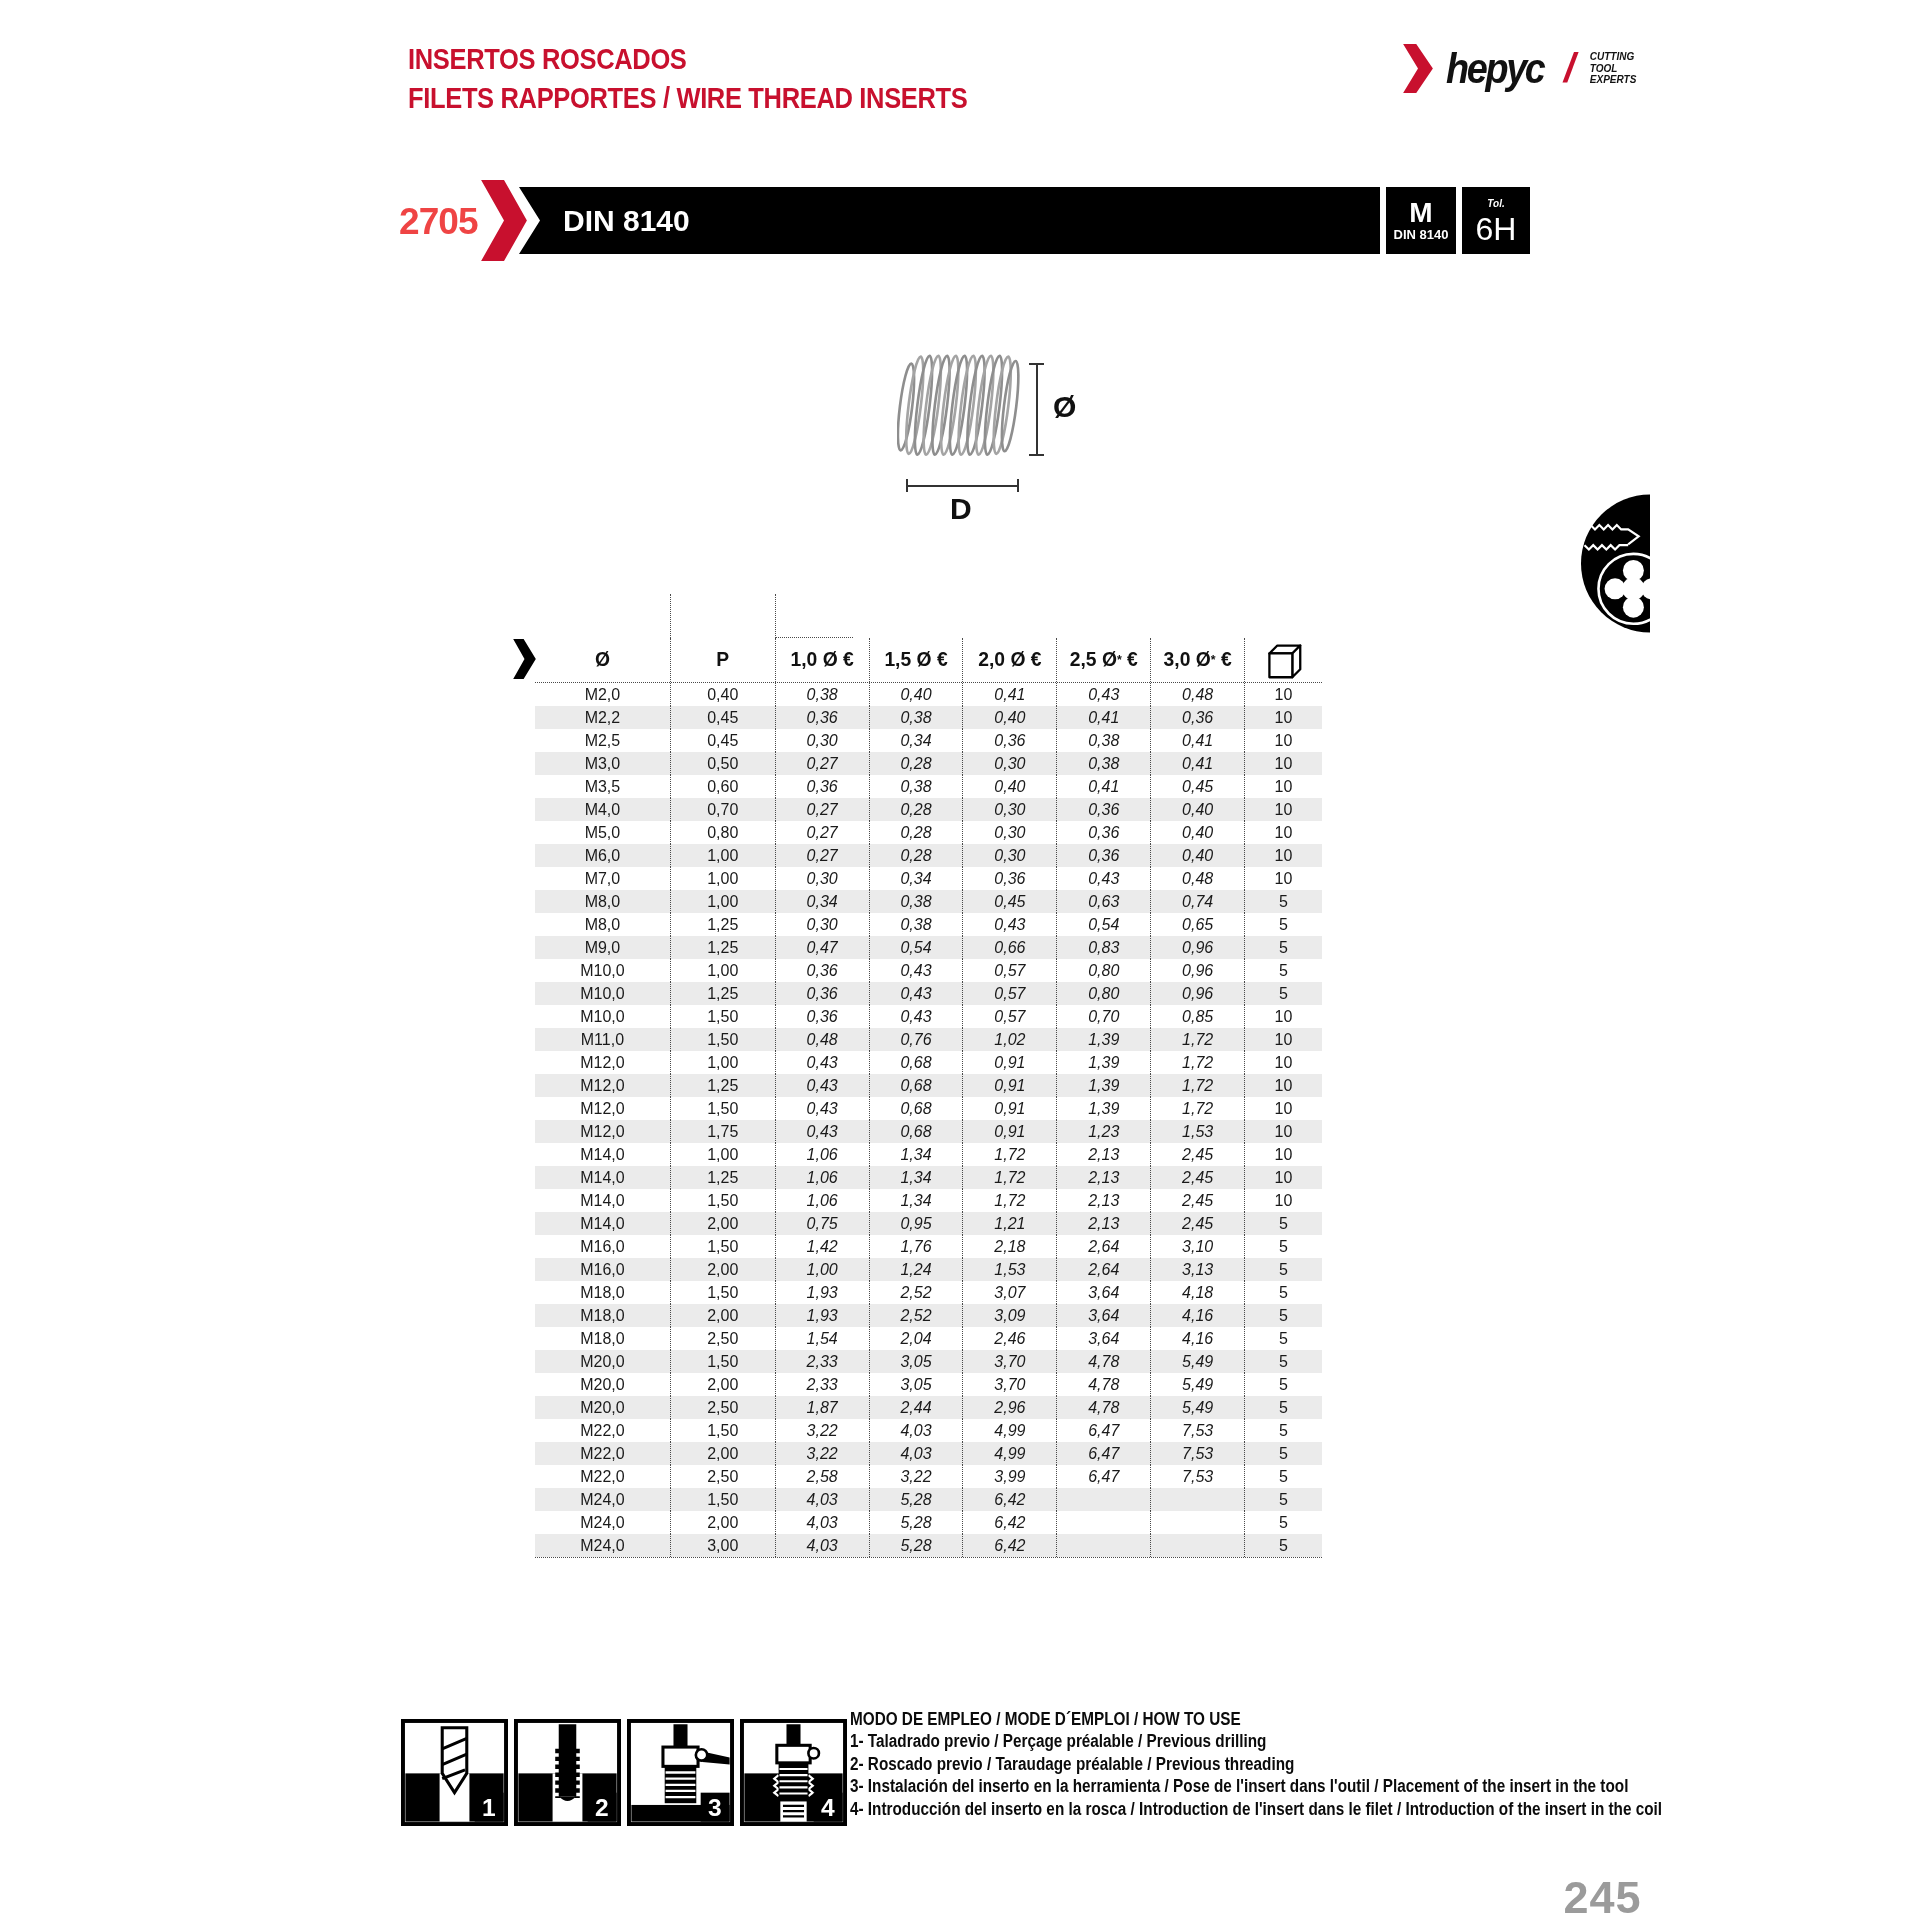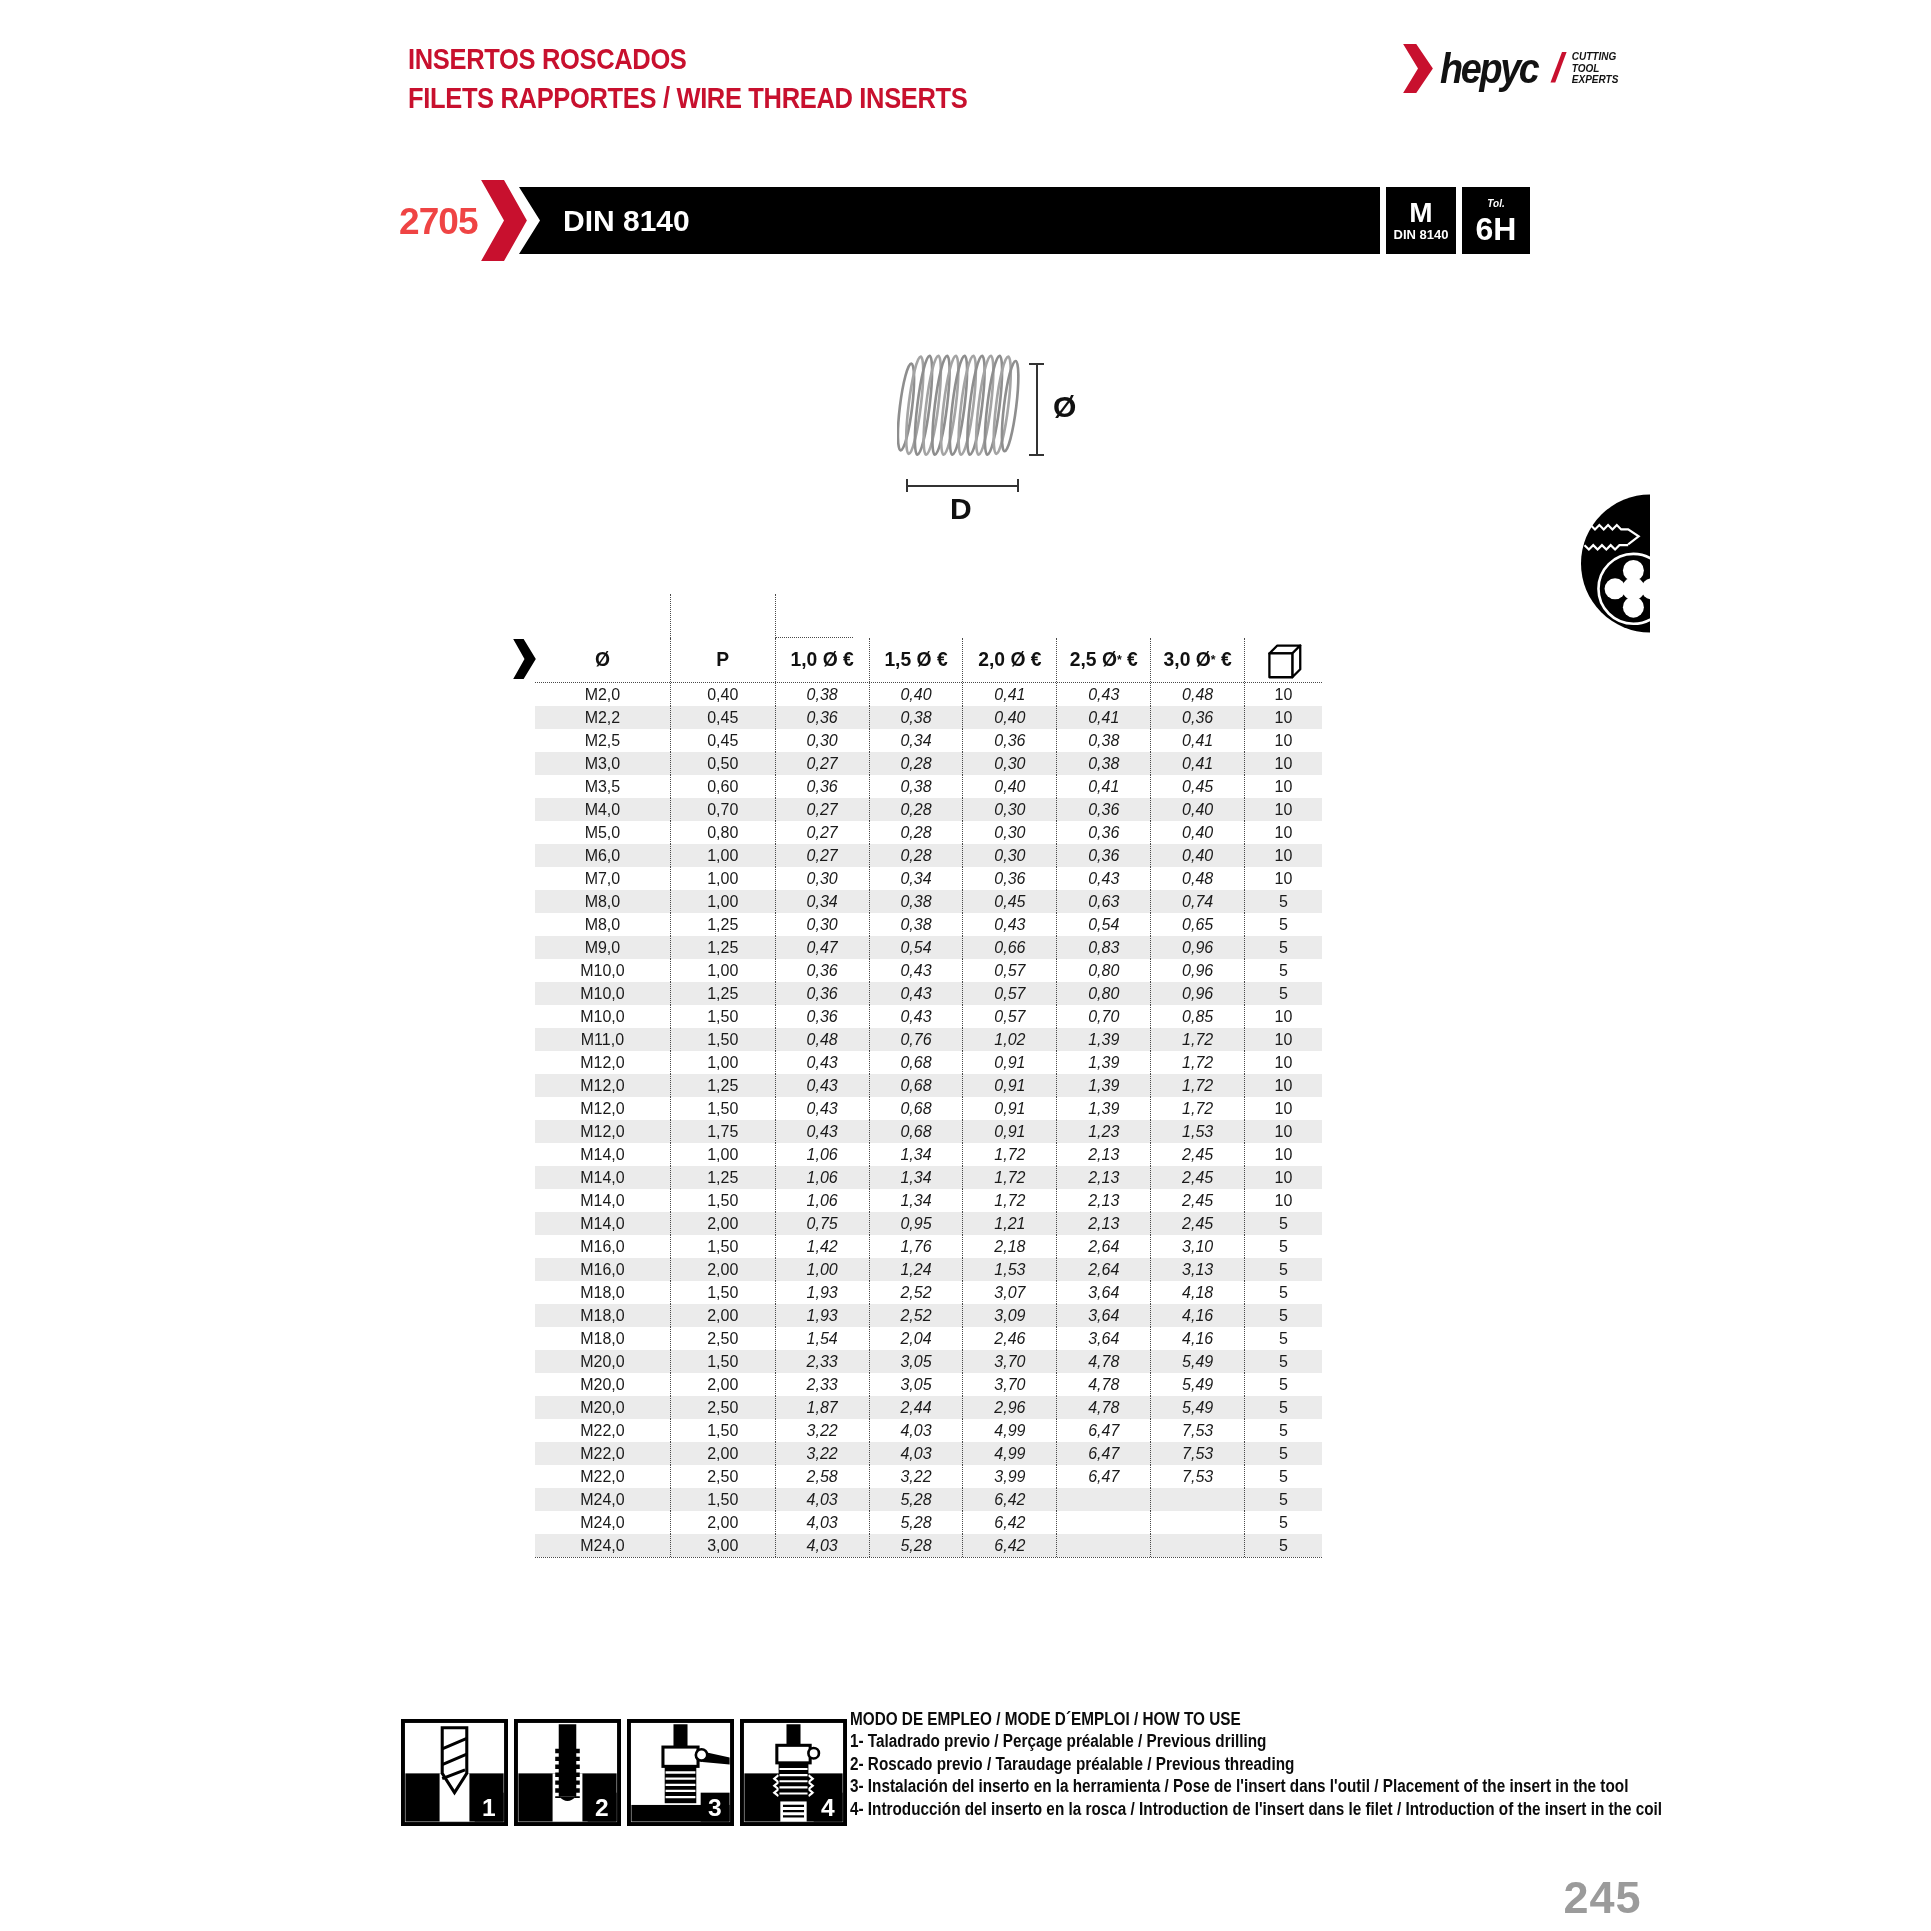--- a/index.html
+++ b/index.html
@@ -3,39 +3,39 @@
 <meta charset="utf-8">
 <style>
   html,body{margin:0;padding:0;background:#fff;}
   #page{position:relative;width:1931px;height:1931px;background:#fff;overflow:hidden;
         font-family:"Liberation Sans",sans-serif;color:#111;border-radius:16px;}
   .abs{position:absolute;}
 
   
   .title-block{left:408px;top:39px;transform:scaleX(.85);transform-origin:left top;}
   .title-line{font-size:30px;font-weight:bold;color:#C8102E;line-height:39px;letter-spacing:-0.4px;white-space:nowrap;}
-  .logo{left:1403px;top:44px;display:flex;align-items:center;gap:7px;}
+  .logo{left:1403px;top:44px;display:flex;align-items:center;gap:13px;}
   .logo-brand{font-size:42px;font-weight:900;font-style:italic;letter-spacing:-2.6px;color:#121212;transform:scaleX(.9);transform-origin:left center;}
   .logo-slash{font-size:40px;font-weight:bold;font-style:italic;color:#C8102E;margin:0 1.8px 0 -3.5px;}
   .logo-tag{display:flex;flex-direction:column;justify-content:center;}
   .logo-tag span{font-size:10px;font-weight:bold;font-style:italic;line-height:11.4px;color:#121212;letter-spacing:0;}
 
   
   .code-2705{left:399px;top:201px;width:79px;font-size:37px;font-weight:bold;color:#ef4444;letter-spacing:-0.9px;}
   .bar-chevron{left:481px;top:180px;}
   .black-bar{left:512px;top:187px;width:868px;height:67px;background:#000;display:flex;align-items:center;
              clip-path:polygon(7px 0%,100% 0%,100% 100%,7px 100%,28px 50%);}
   .black-bar .din{color:#fff;font-size:30px;font-weight:bold;padding-left:51px;letter-spacing:0;}
   .mini-box{background:#000;color:#fff;display:flex;flex-direction:column;align-items:center;justify-content:center;}
   .m-box{left:1386px;top:187px;width:70px;height:67px;}
   .m-box .big{font-size:28px;font-weight:bold;line-height:28px;}
   .m-box .small{font-size:13px;font-weight:bold;line-height:15px;}
   .tol-box{left:1462px;top:187px;width:68px;height:67px;}
   .tol-box .small{font-size:10px;font-weight:bold;line-height:16.7px;align-self:center;font-style:italic;}
-  .tol-box .big{font-size:32px;font-weight:bold;line-height:32px;}
+  .tol-box .big{font-size:32px;font-weight:normal;line-height:32px;}
 
   
   .coil-svg{left:897px;top:351px;}
   .dim{background:#333;}
   .dim-label{font-size:30px;font-weight:bold;color:#111;}
 
   
   .die-tab{left:1581px;top:494px;}
 
   

